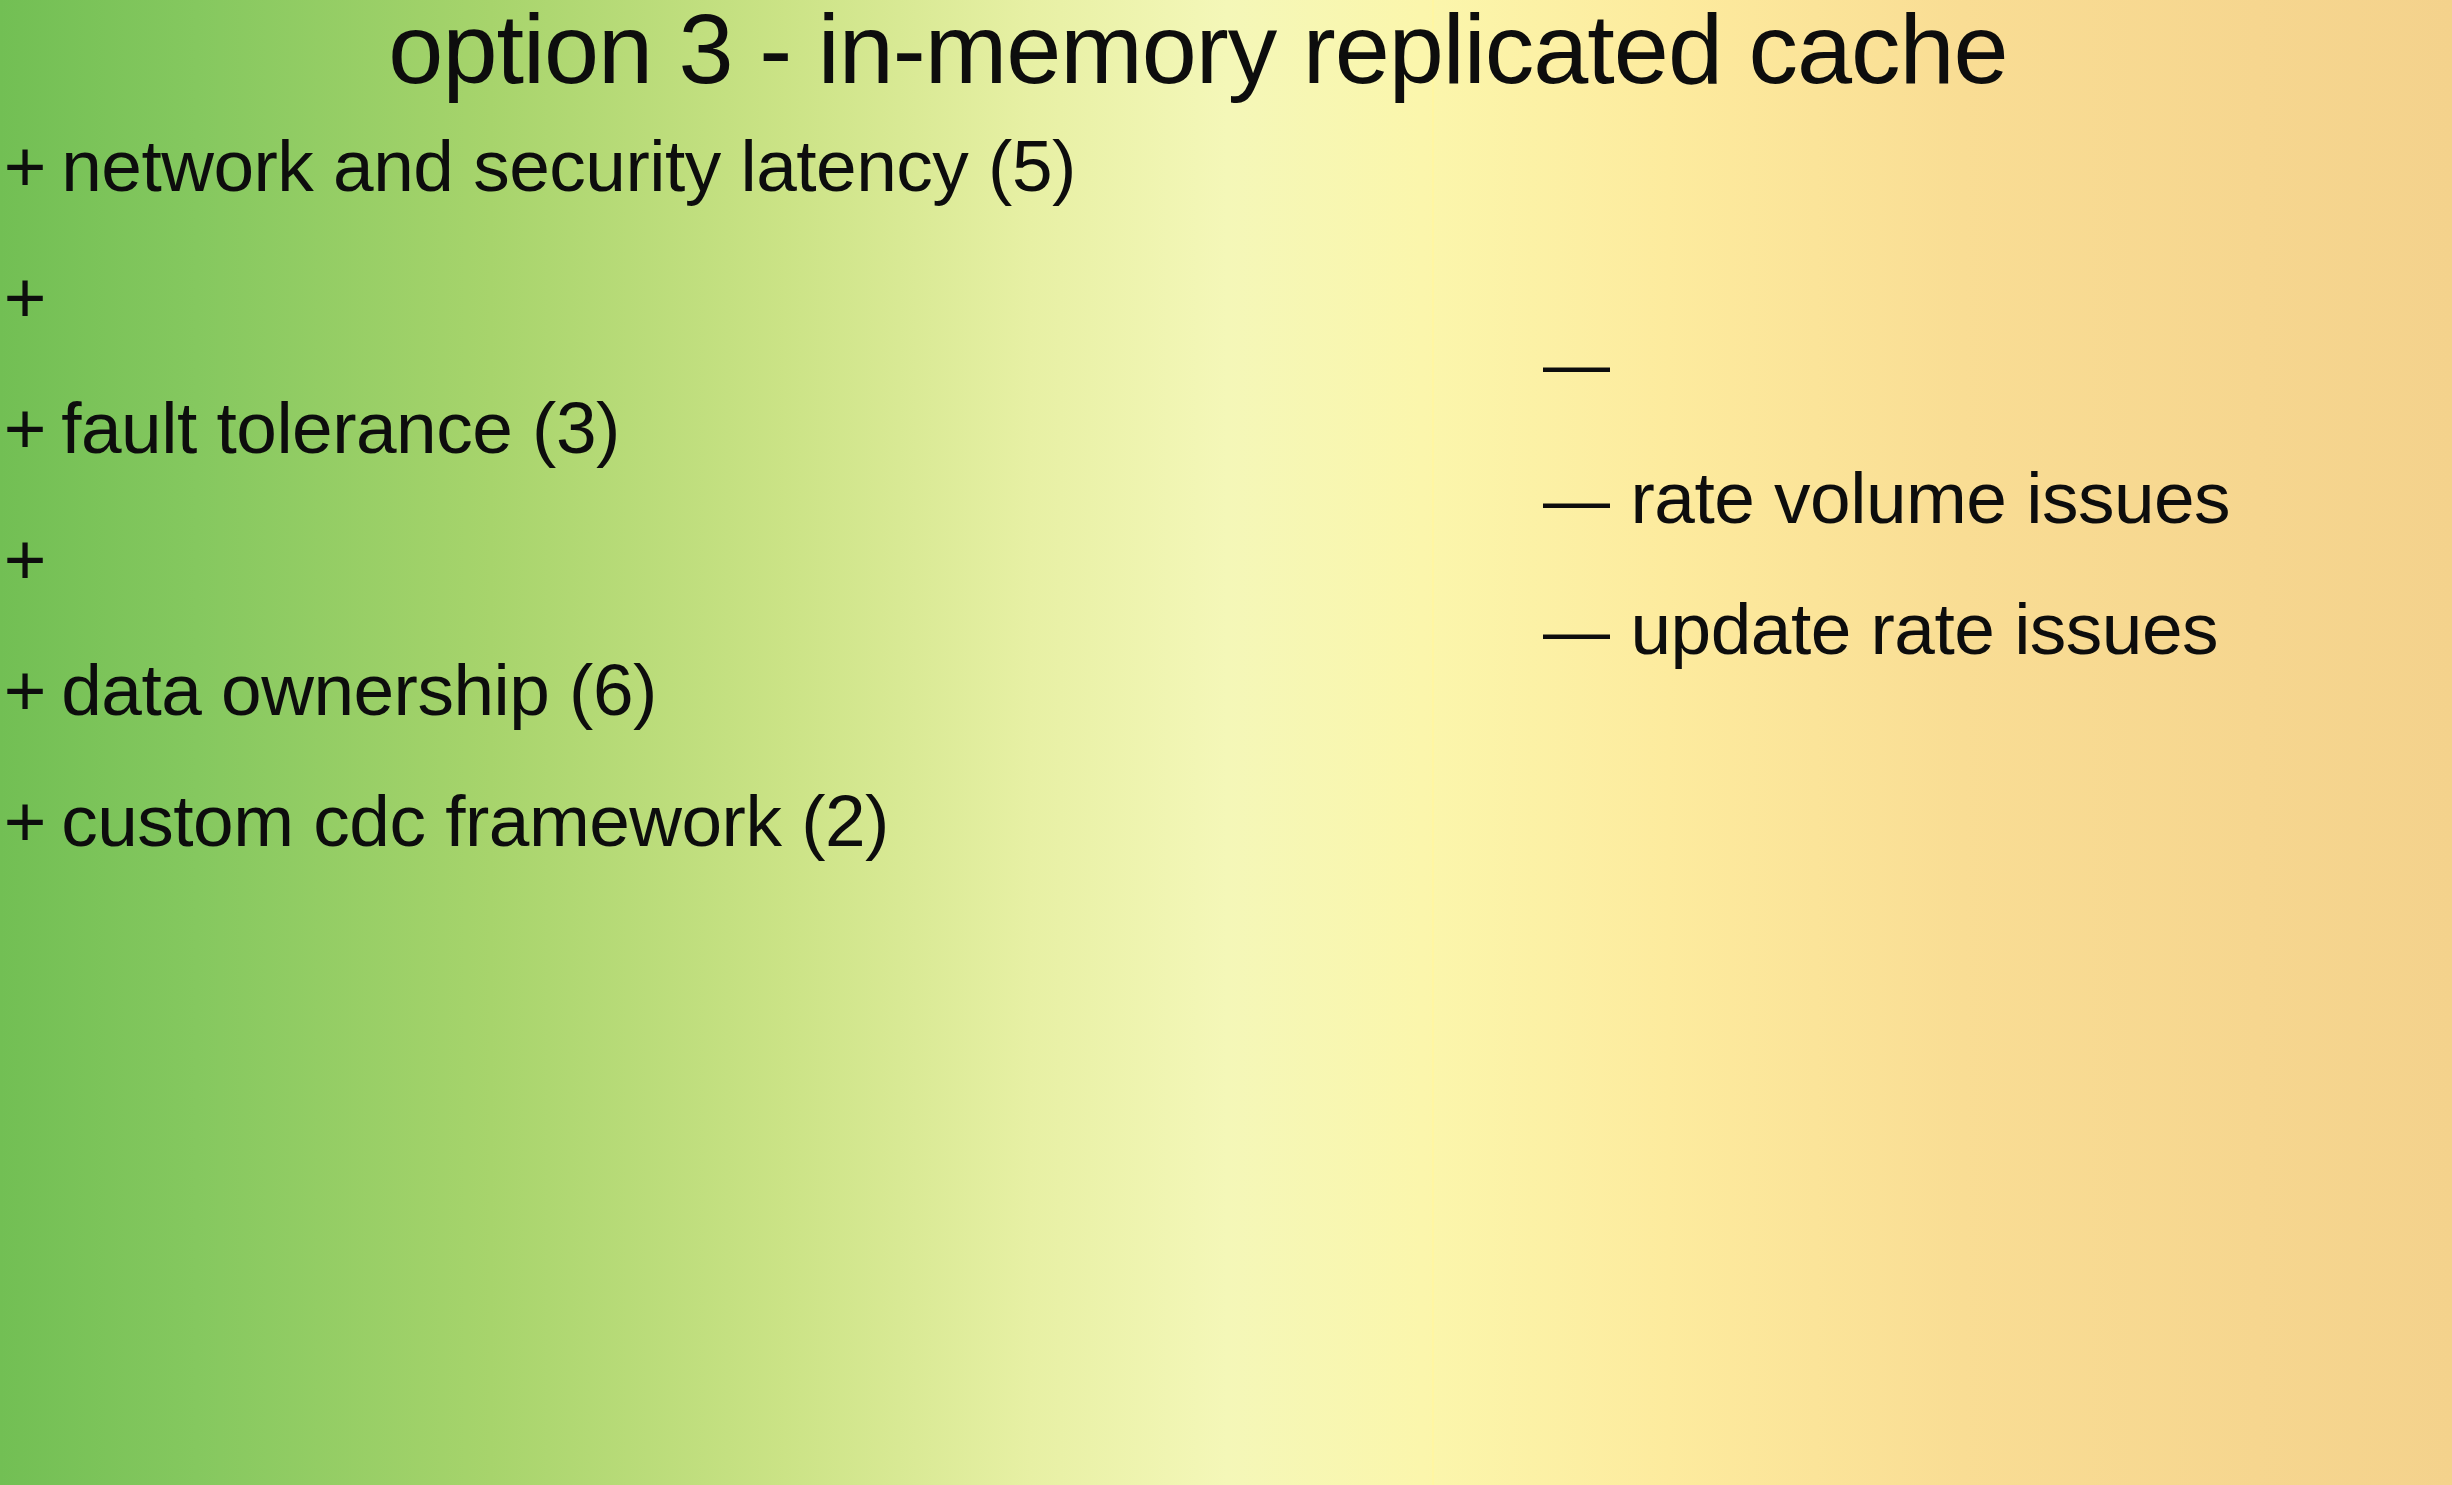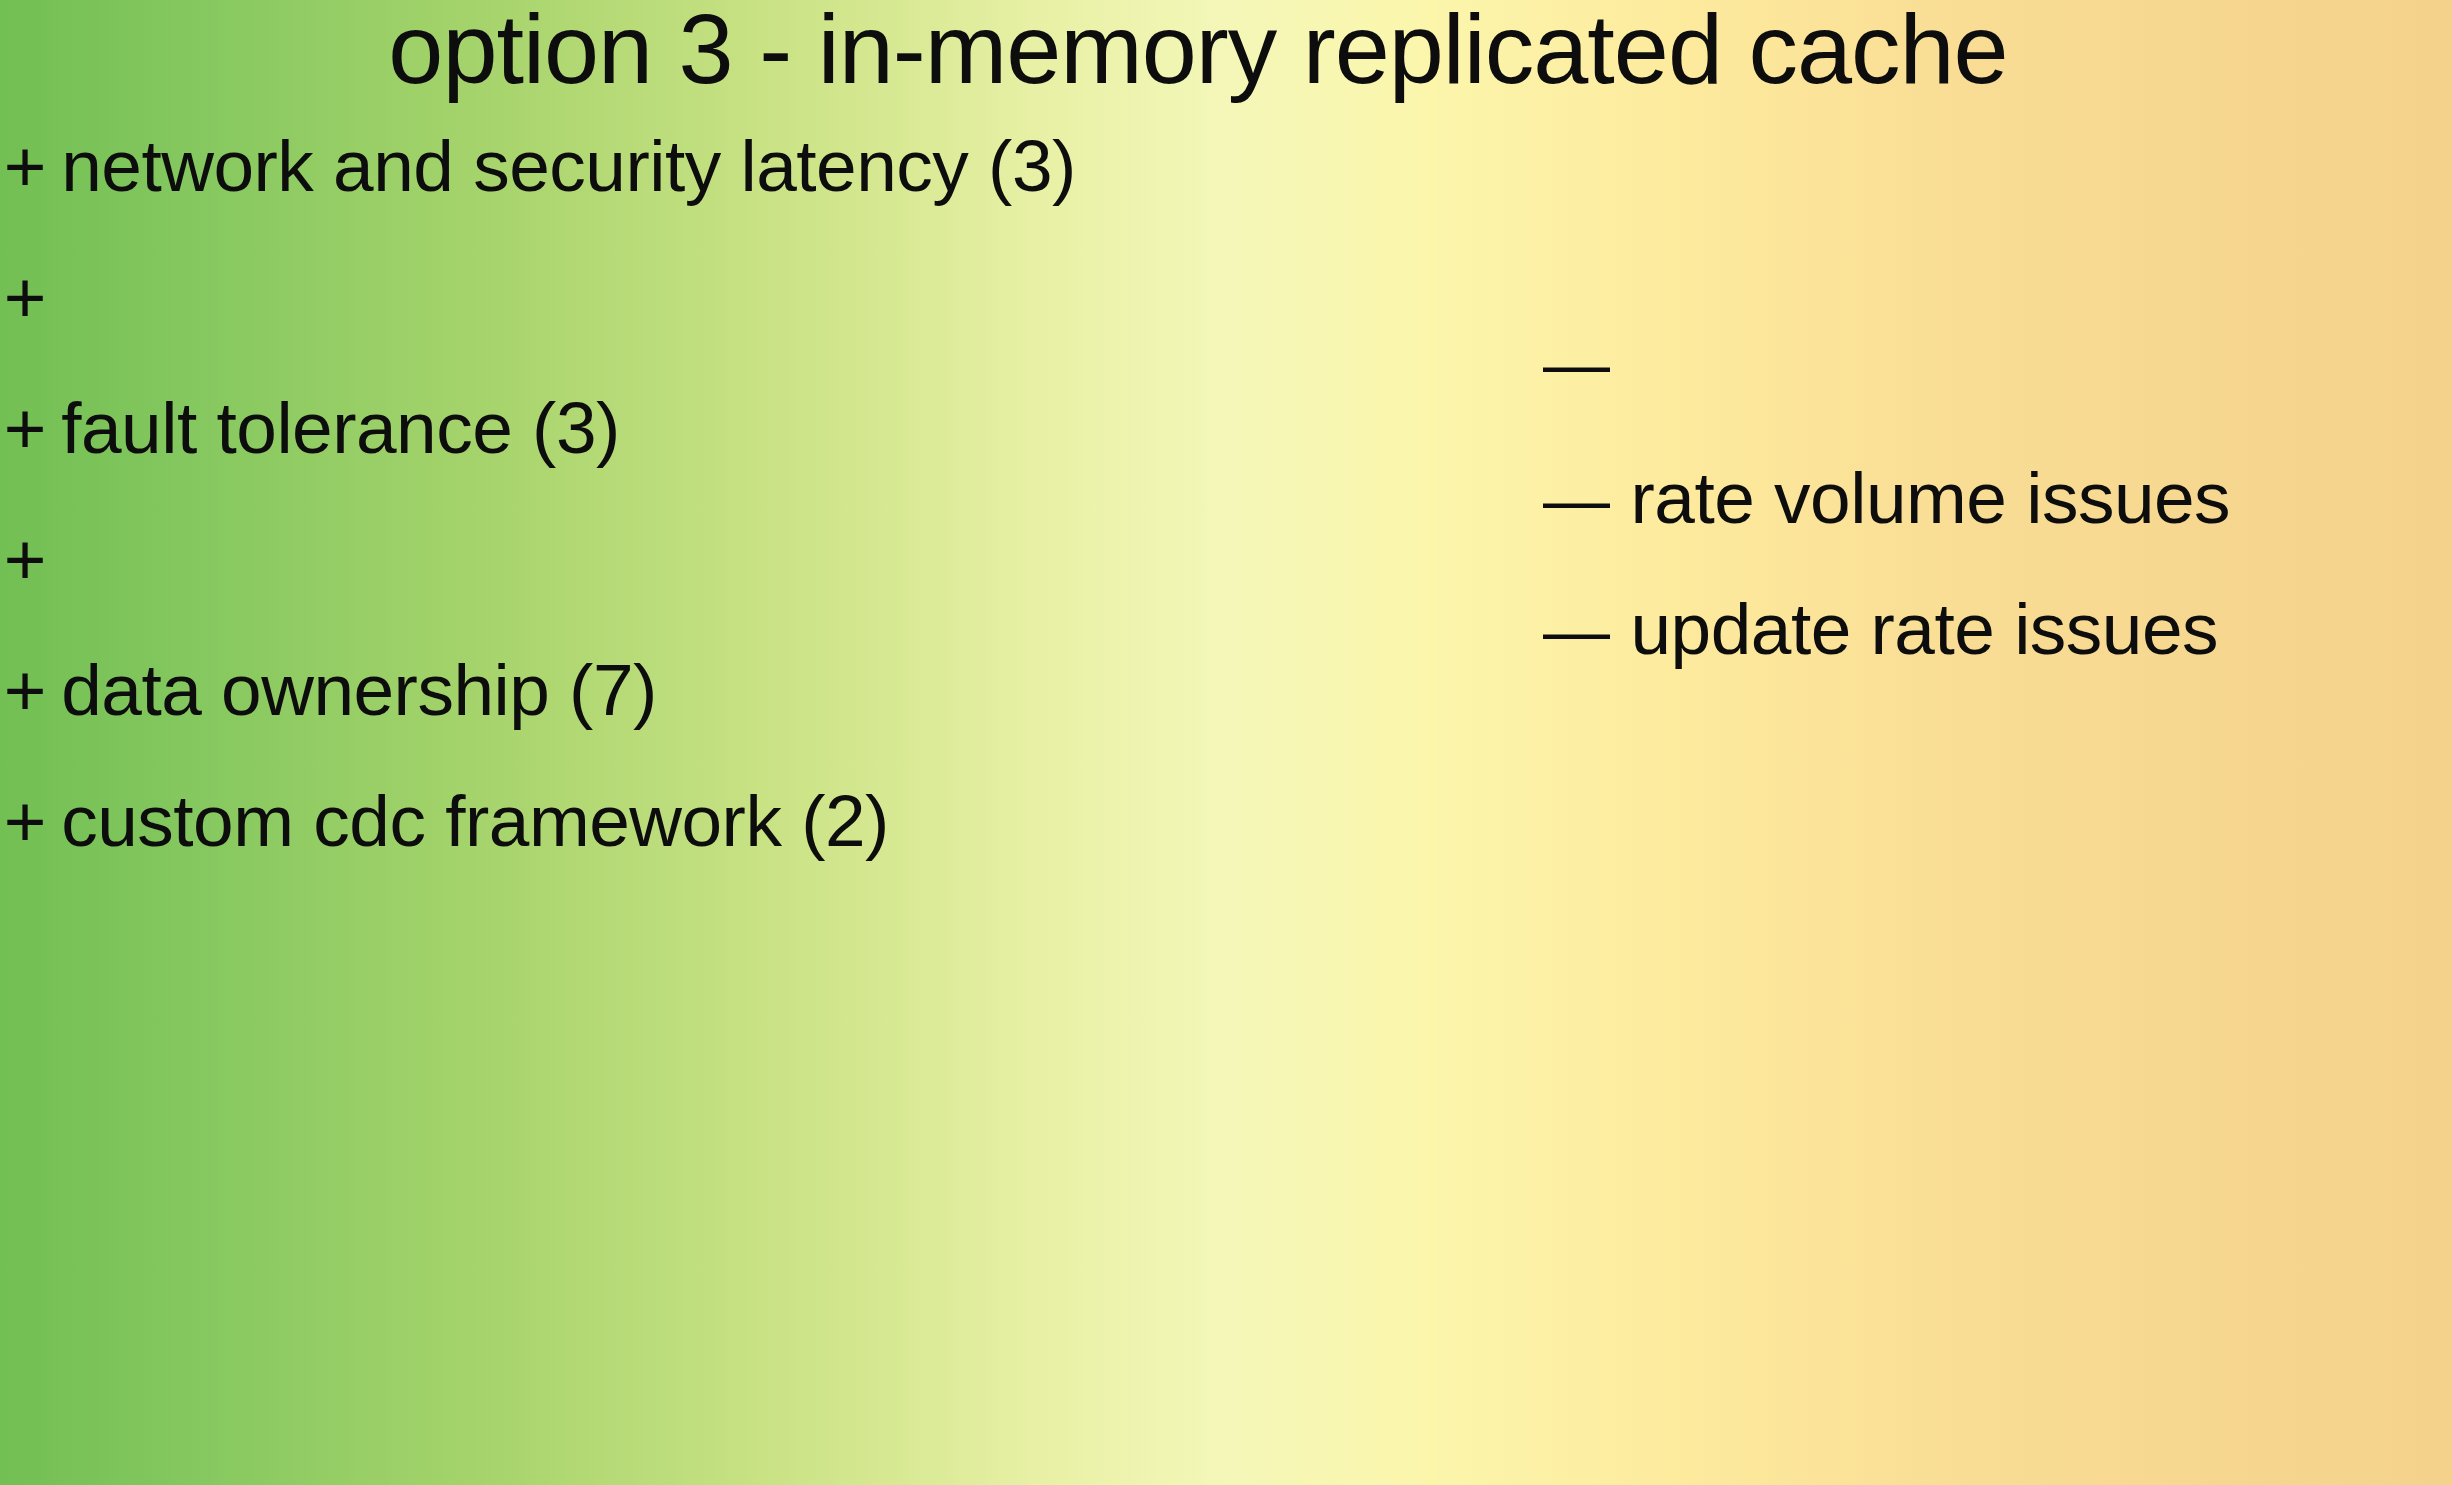--- a/index.html
+++ b/index.html
@@ -110,39 +110,39 @@
 <div id="slide">
 
   <div id="divider"></div>
 
   <div id="slide-title">option 3 - in-memory replicated cache</div>
 
   <div class="column" id="pros-column">
 
     <div class="bullet-row">
       <span class="bullet-marker">+</span>
-      <span class="bullet-text">network and security latency (3)</span>
+      <span class="bullet-text">network and security latency (5)</span>
     </div>
 
     <div class="bullet-row">
       <span class="bullet-marker">+</span>
     </div>
 
     <div class="bullet-row">
       <span class="bullet-marker">+</span>
       <span class="bullet-text">fault tolerance (3)</span>
     </div>
 
     <div class="bullet-row">
       <span class="bullet-marker">+</span>
     </div>
 
     <div class="bullet-row">
       <span class="bullet-marker">+</span>
-      <span class="bullet-text">data ownership (7)</span>
+      <span class="bullet-text">data ownership (6)</span>
     </div>
 
     <div class="bullet-row">
       <span class="bullet-marker">+</span>
       <span class="bullet-text">custom cdc framework (2)</span>
     </div>
 
   </div>
 
   <div class="column" id="cons-column">

